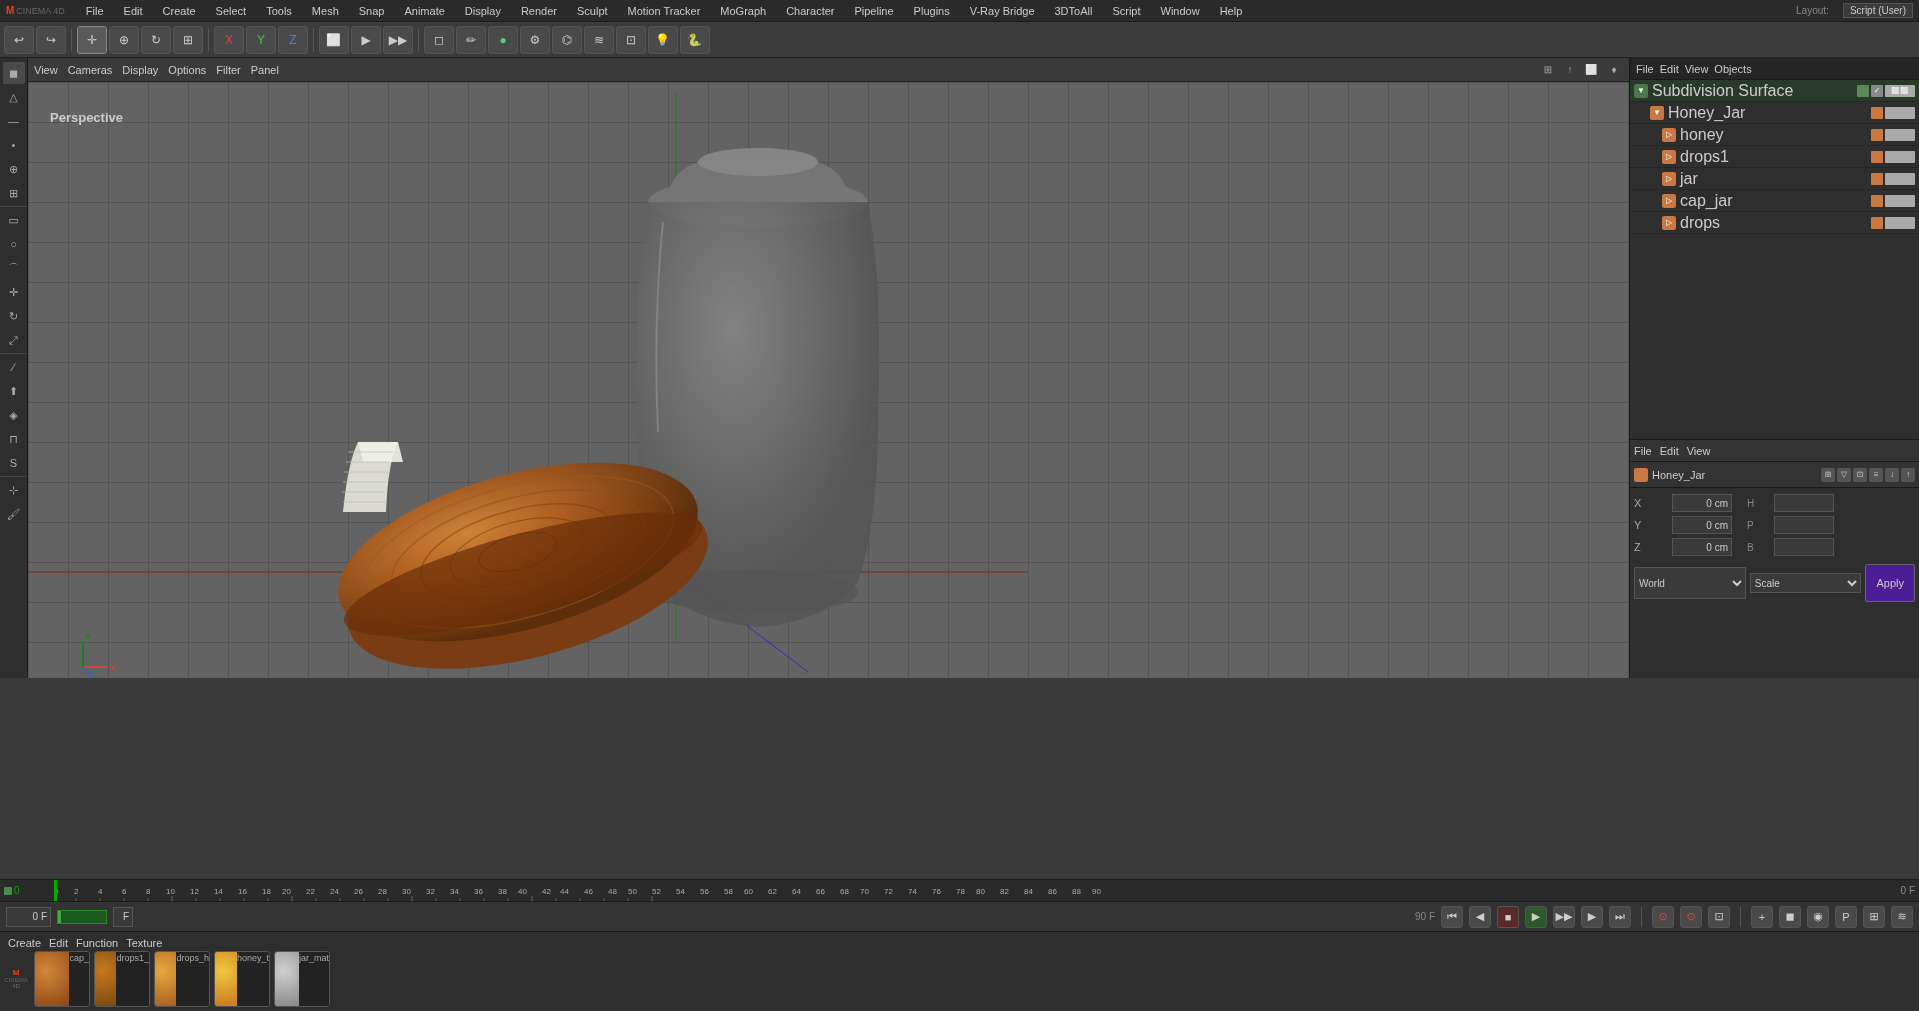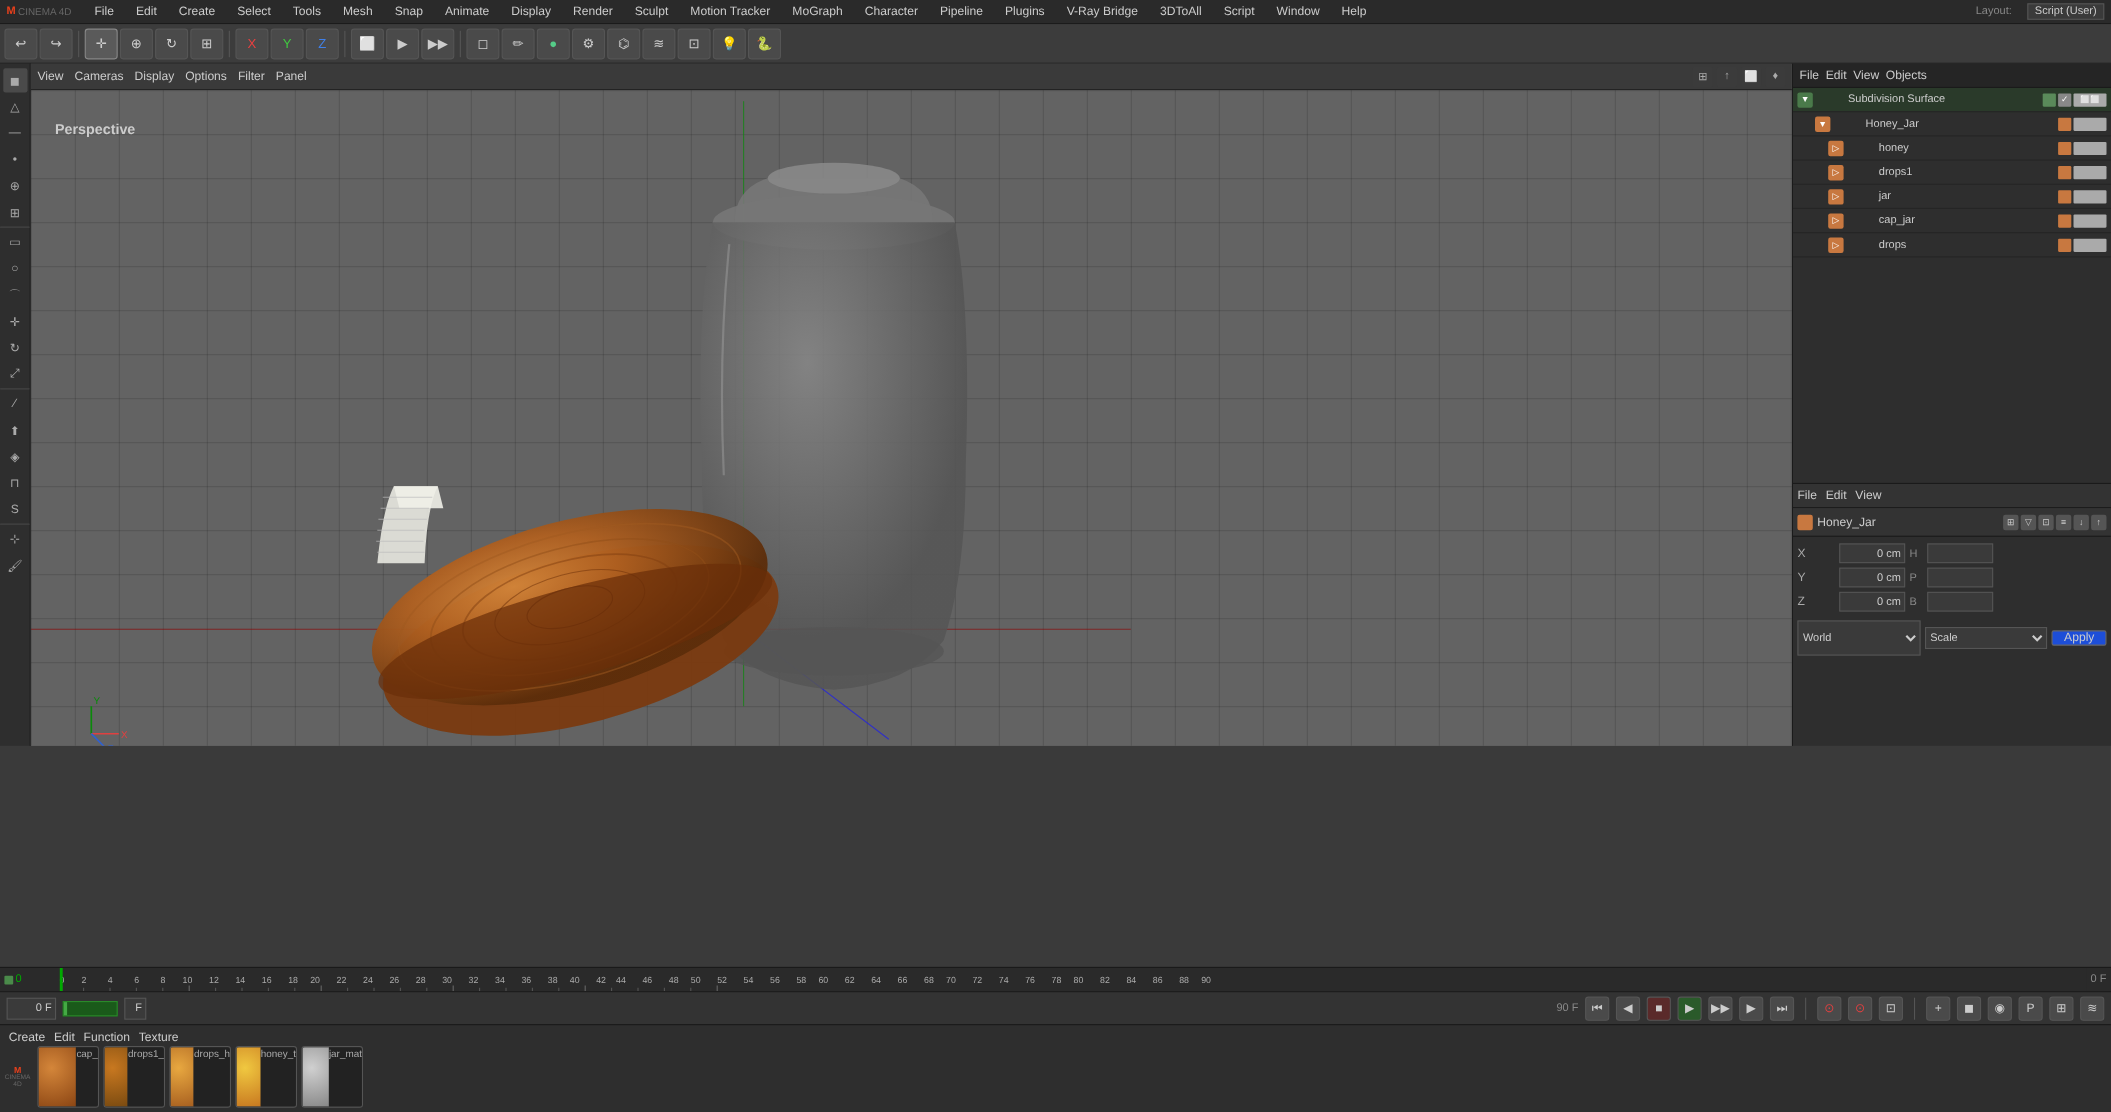--- a/index.html
+++ b/index.html
@@ -174,21 +174,21 @@
       height: 14px;
       background: #4a8a4a;
       border-radius: 2px;
       display: flex;
       align-items: center;
       justify-content: center;
       font-size: 8px;
       color: #fff;
     }
     .obj-icon.orange { background: #c87840; }
-    .obj-name { flex: 1; font-size: 10px; color: #ccc; margin-left: 28px; }
+    .obj-name { flex: 1; font-size: 16px; color: #ccc; }
     .obj-visibility-icons {
       display: flex;
       gap: 2px;
     }
     .vis-dot {
       width: 12px;
       height: 12px;
       background: #888;
       border-radius: 1px;
       display: flex;
@@ -225,21 +225,21 @@
     }
     .attr-label {
       width: 30px;
       font-size: 11px;
       color: #aaa;
     }
     .attr-field {
       flex: 1;
       display: flex;
       align-items: center;
-      gap: 4px;
+      gap: 15px;
     }
     .attr-input {
       background: #3a3a3a;
       border: 1px solid #555;
       height: 18px;
       width: 60px;
       font-size: 10px;
       color: #ccc;
       padding: 0 3px;
       text-align: right;
@@ -713,21 +713,21 @@
           </div>
         </div>
 
         <div style="display:flex;align-items:center;gap:4px;margin-top:6px;">
           <select style="background:#3a3a3a;border:1px solid #555;color:#ccc;font-size:10px;height:32px;flex:1;">
             <option>World</option>
           </select>
           <select style="background:#3a3a3a;border:1px solid #555;color:#ccc;font-size:10px;height:20px;flex:1;">
             <option>Scale</option>
           </select>
-          <button style="background:#1d4ed8;border:1px solid #666;color:#ccc;font-size:11px;height:14px;padding:0 10px;cursor:pointer;border-radius:2px;">Apply</button>
+          <button style="background:#4c1d95;border:1px solid #666;color:#ccc;font-size:11px;height:38px;padding:0 10px;cursor:pointer;border-radius:2px;">Apply</button>
         </div>
       </div>
     </div>
 
   </div>
 </div>
 
 <div id="bottom-area">
 
   <div id="timeline-ruler">

